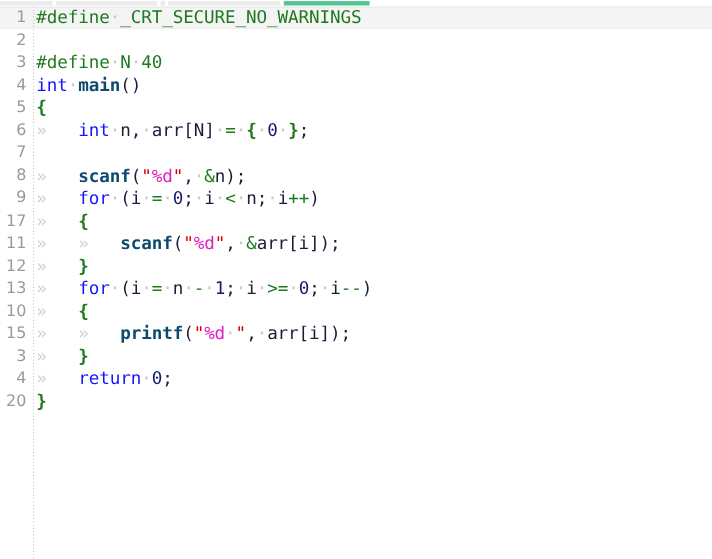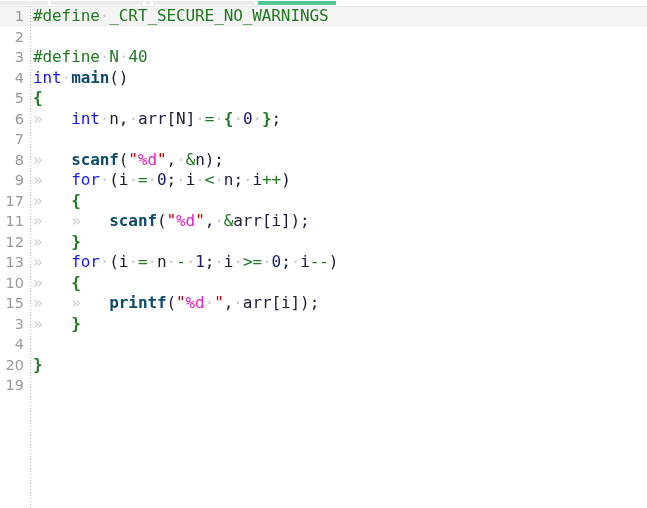--- a/index.html
+++ b/index.html
@@ -137,17 +137,16 @@
       <div class="line"><span class="lineno">7</span></div>
       <div class="line"><span class="lineno">8</span><span class="code"><span class="t-tab">»&nbsp;&nbsp;&nbsp;</span><span class="t-fn">scanf</span><span class="t-punc">(</span><span class="t-str">"</span><span class="t-fmt">%d</span><span class="t-str">"</span><span class="t-punc">,</span><span class="t-ws">·</span><span class="t-op">&amp;</span><span class="t-id">n</span><span class="t-punc">)</span><span class="t-punc">;</span></span></div>
       <div class="line"><span class="lineno">9</span><span class="code"><span class="t-tab">»&nbsp;&nbsp;&nbsp;</span><span class="t-kw">for</span><span class="t-ws">·</span><span class="t-punc">(</span><span class="t-id">i</span><span class="t-ws">·</span><span class="t-op">=</span><span class="t-ws">·</span><span class="t-num">0</span><span class="t-punc">;</span><span class="t-ws">·</span><span class="t-id">i</span><span class="t-ws">·</span><span class="t-op">&lt;</span><span class="t-ws">·</span><span class="t-id">n</span><span class="t-punc">;</span><span class="t-ws">·</span><span class="t-id">i</span><span class="t-op">++</span><span class="t-punc">)</span></span></div>
       <div class="line"><span class="lineno">17</span><span class="code"><span class="t-tab">»&nbsp;&nbsp;&nbsp;</span><span class="t-brace">{</span></span></div>
       <div class="line"><span class="lineno">11</span><span class="code"><span class="t-tab">»&nbsp;&nbsp;&nbsp;</span><span class="t-tab">»&nbsp;&nbsp;&nbsp;</span><span class="t-fn">scanf</span><span class="t-punc">(</span><span class="t-str">"</span><span class="t-fmt">%d</span><span class="t-str">"</span><span class="t-punc">,</span><span class="t-ws">·</span><span class="t-op">&amp;</span><span class="t-id">arr</span><span class="t-punc">[</span><span class="t-id">i</span><span class="t-punc">]</span><span class="t-punc">)</span><span class="t-punc">;</span></span></div>
       <div class="line"><span class="lineno">12</span><span class="code"><span class="t-tab">»&nbsp;&nbsp;&nbsp;</span><span class="t-brace">}</span></span></div>
       <div class="line"><span class="lineno">13</span><span class="code"><span class="t-tab">»&nbsp;&nbsp;&nbsp;</span><span class="t-kw">for</span><span class="t-ws">·</span><span class="t-punc">(</span><span class="t-id">i</span><span class="t-ws">·</span><span class="t-op">=</span><span class="t-ws">·</span><span class="t-id">n</span><span class="t-ws">·</span><span class="t-op">-</span><span class="t-ws">·</span><span class="t-num">1</span><span class="t-punc">;</span><span class="t-ws">·</span><span class="t-id">i</span><span class="t-ws">·</span><span class="t-op">&gt;=</span><span class="t-ws">·</span><span class="t-num">0</span><span class="t-punc">;</span><span class="t-ws">·</span><span class="t-id">i</span><span class="t-op">--</span><span class="t-punc">)</span></span></div>
       <div class="line"><span class="lineno">10</span><span class="code"><span class="t-tab">»&nbsp;&nbsp;&nbsp;</span><span class="t-brace">{</span></span></div>
       <div class="line"><span class="lineno">15</span><span class="code"><span class="t-tab">»&nbsp;&nbsp;&nbsp;</span><span class="t-tab">»&nbsp;&nbsp;&nbsp;</span><span class="t-fn">printf</span><span class="t-punc">(</span><span class="t-str">"</span><span class="t-fmt">%d</span><span class="t-ws">·</span><span class="t-str">"</span><span class="t-punc">,</span><span class="t-ws">·</span><span class="t-id">arr</span><span class="t-punc">[</span><span class="t-id">i</span><span class="t-punc">]</span><span class="t-punc">)</span><span class="t-punc">;</span></span></div>
       <div class="line"><span class="lineno">3</span><span class="code"><span class="t-tab">»&nbsp;&nbsp;&nbsp;</span><span class="t-brace">}</span></span></div>
-      <div class="line"><span class="lineno">4</span></div>
+      <div class="line"><span class="lineno">4</span><span class="code"><span class="t-tab">»&nbsp;&nbsp;&nbsp;</span><span class="t-kw">return</span><span class="t-ws">·</span><span class="t-num">0</span><span class="t-punc">;</span></span></div>
       <div class="line"><span class="lineno">20</span><span class="code"><span class="t-brace">}</span></span></div>
-      <div class="line"><span class="lineno">19</span><span class="code"></span></div>
     </div>
 </div>
 
 </body></html>

